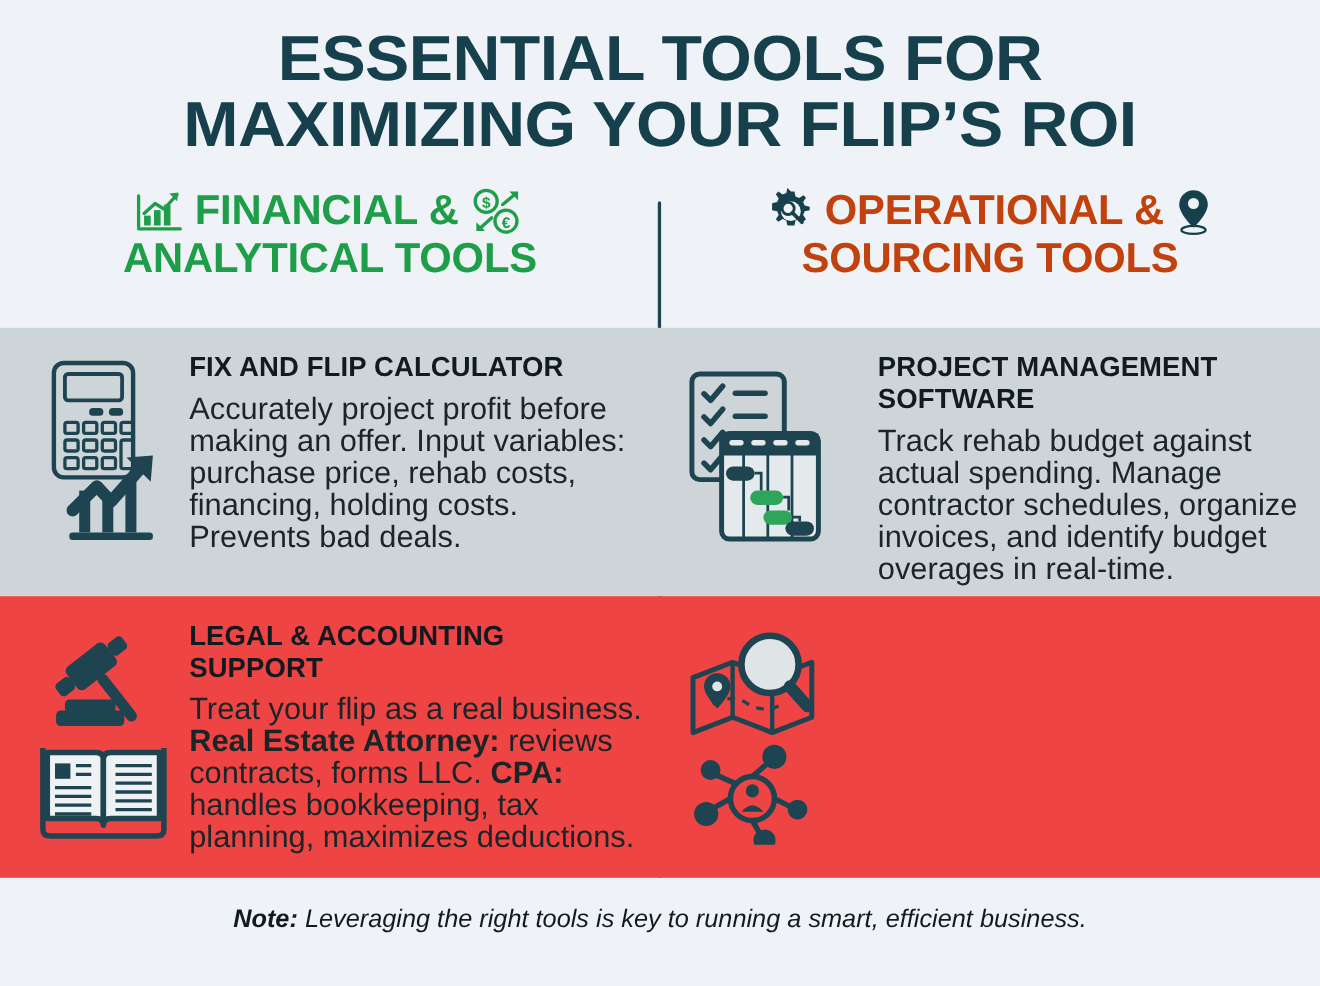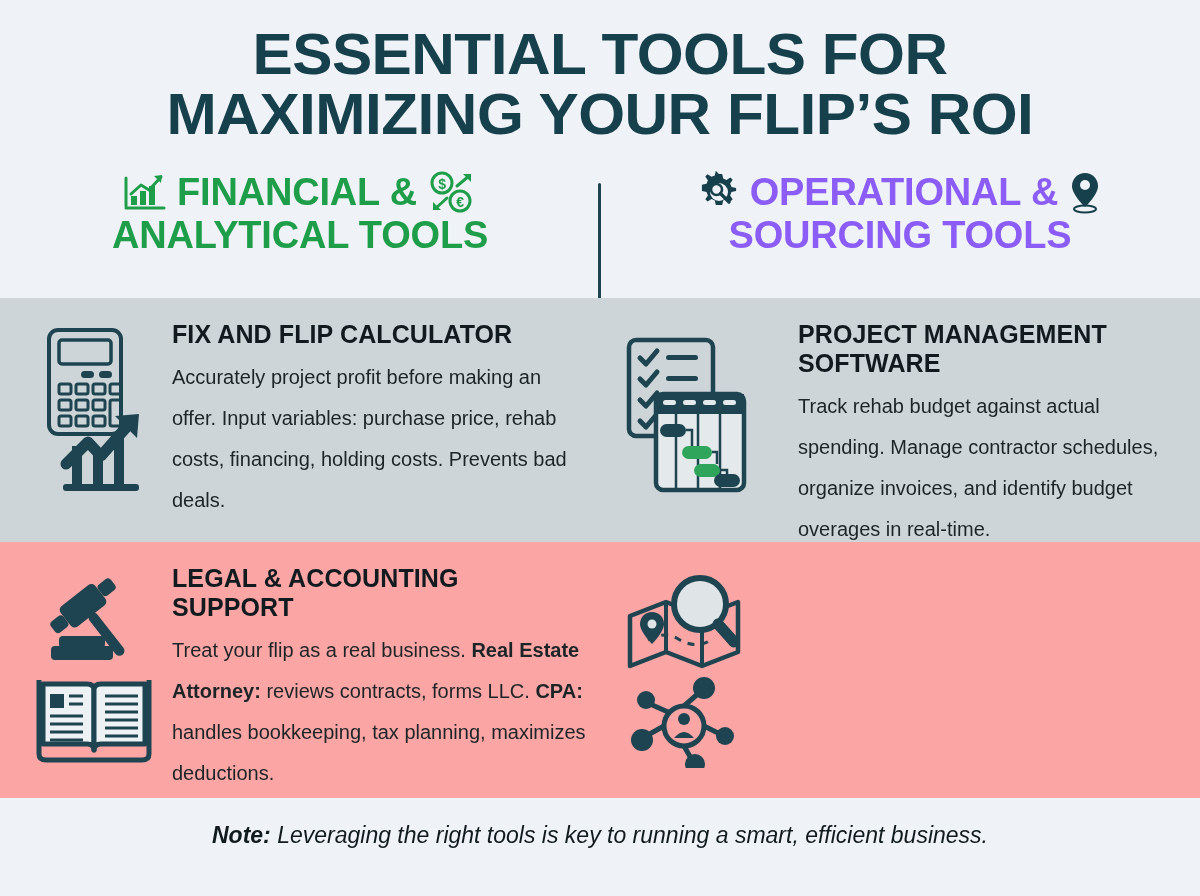--- a/index.html
+++ b/index.html
@@ -31,41 +31,41 @@
     position:absolute;top:170px;left:0;width:1200px;height:128px;
     display:flex;
   }
   .hcol{width:600px;display:flex;align-items:flex-start;justify-content:center;padding:0 12px;}
   .hwrap{text-align:center;}
   .hline{
     font-weight:bold;font-size:38px;line-height:42px;letter-spacing:-0.2px;
     display:flex;align-items:center;justify-content:center;gap:10px;white-space:nowrap;
   }
   .hline.green{color:#1f9e4a;}
-  .hline.teal{color:#8b5cf6;}
+  .hline.teal{color:#c2410c;}
 
   
   .divider{
     position:absolute;left:598px;top:183px;width:3px;height:615px;
     background:#1d4450;border-radius:2px;
   }
 
   
   .row{position:absolute;left:0;width:1200px;display:flex;}
   .row1{top:298px;height:244px;background:#ced5d8;}
-  .row2{top:542px;height:256px;background:#fca5a5;}
+  .row2{top:542px;height:256px;background:#ef4444;}
   .cell{width:600px;display:flex;padding:18px 14px 10px 30px;gap:14px;}
   .cell.right{padding-left:22px;gap:48px;}
   .icon-col{width:128px;flex:0 0 128px;display:flex;align-items:flex-start;justify-content:center;padding-top:8px;}
   .txt-col{flex:1;padding-top:4px;}
   .card-title{
     font-weight:bold;font-size:25px;line-height:29px;letter-spacing:0.1px;
     color:#111b1f;margin-bottom:8px;
   }
-  .card-body{font-size:20px;line-height:41px;color:#1b2427;}
+  .card-body{font-size:28px;line-height:29px;color:#1b2427;}
   .card-body b{font-weight:bold;}
 
   
   .footer{
     position:absolute;left:0;top:820px;width:1200px;text-align:center;
     font-size:23px;line-height:30px;color:#111b1f;font-style:italic;
   }
   .footer b{font-weight:bold;}
 
   svg{display:block;}

